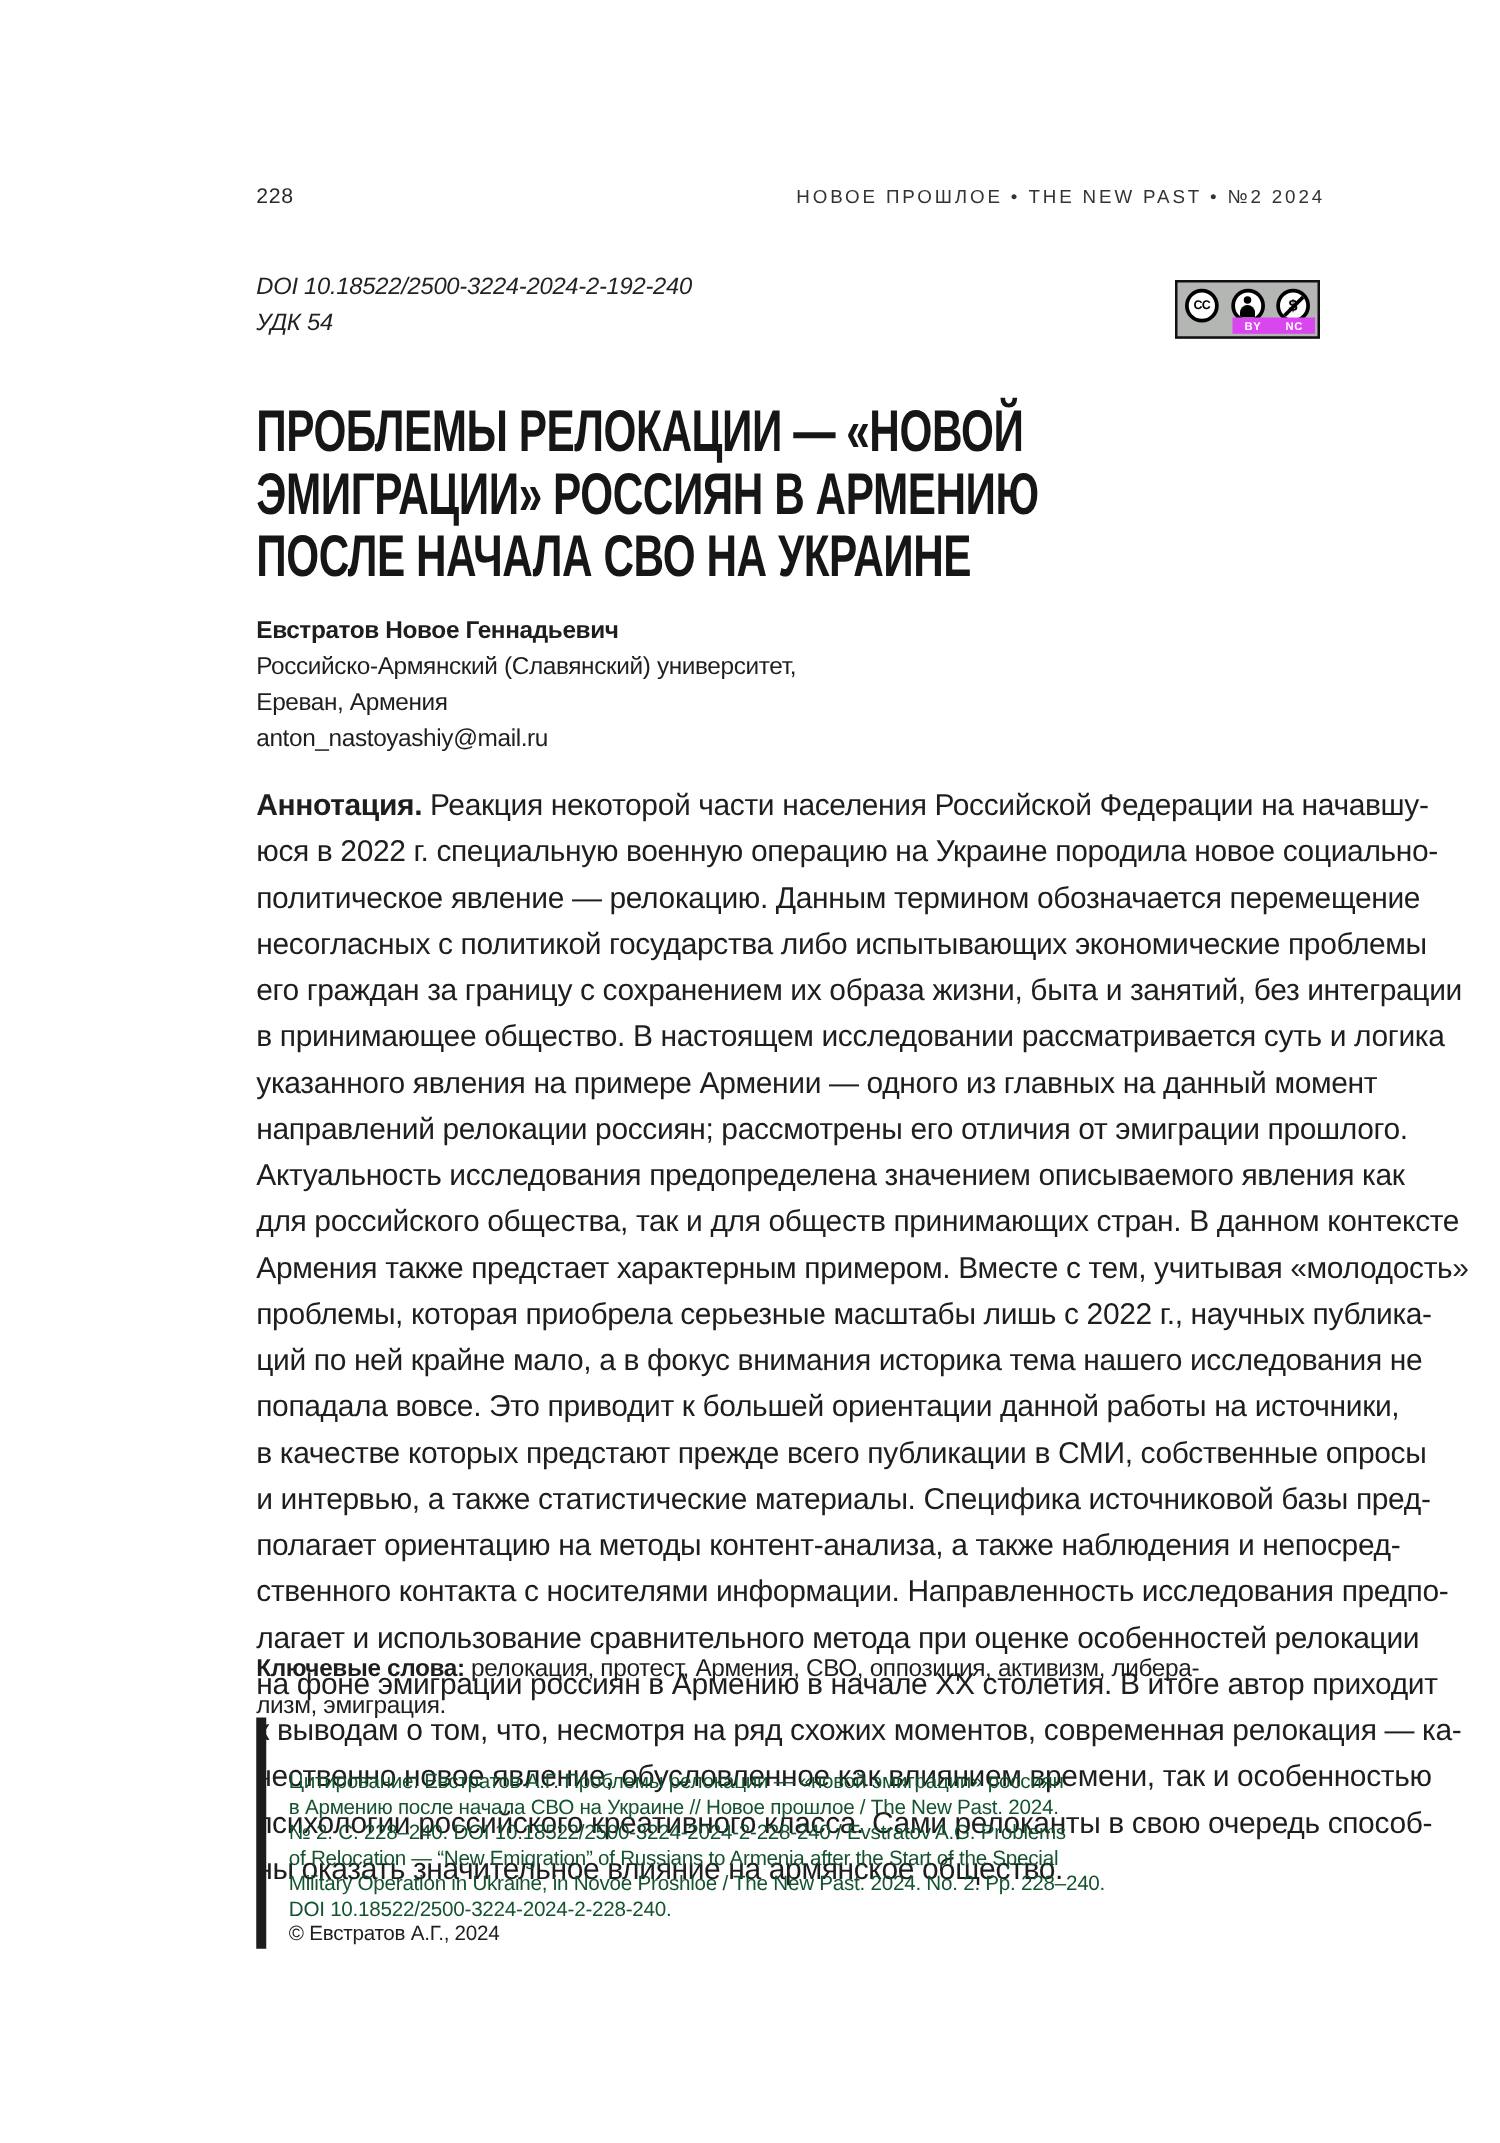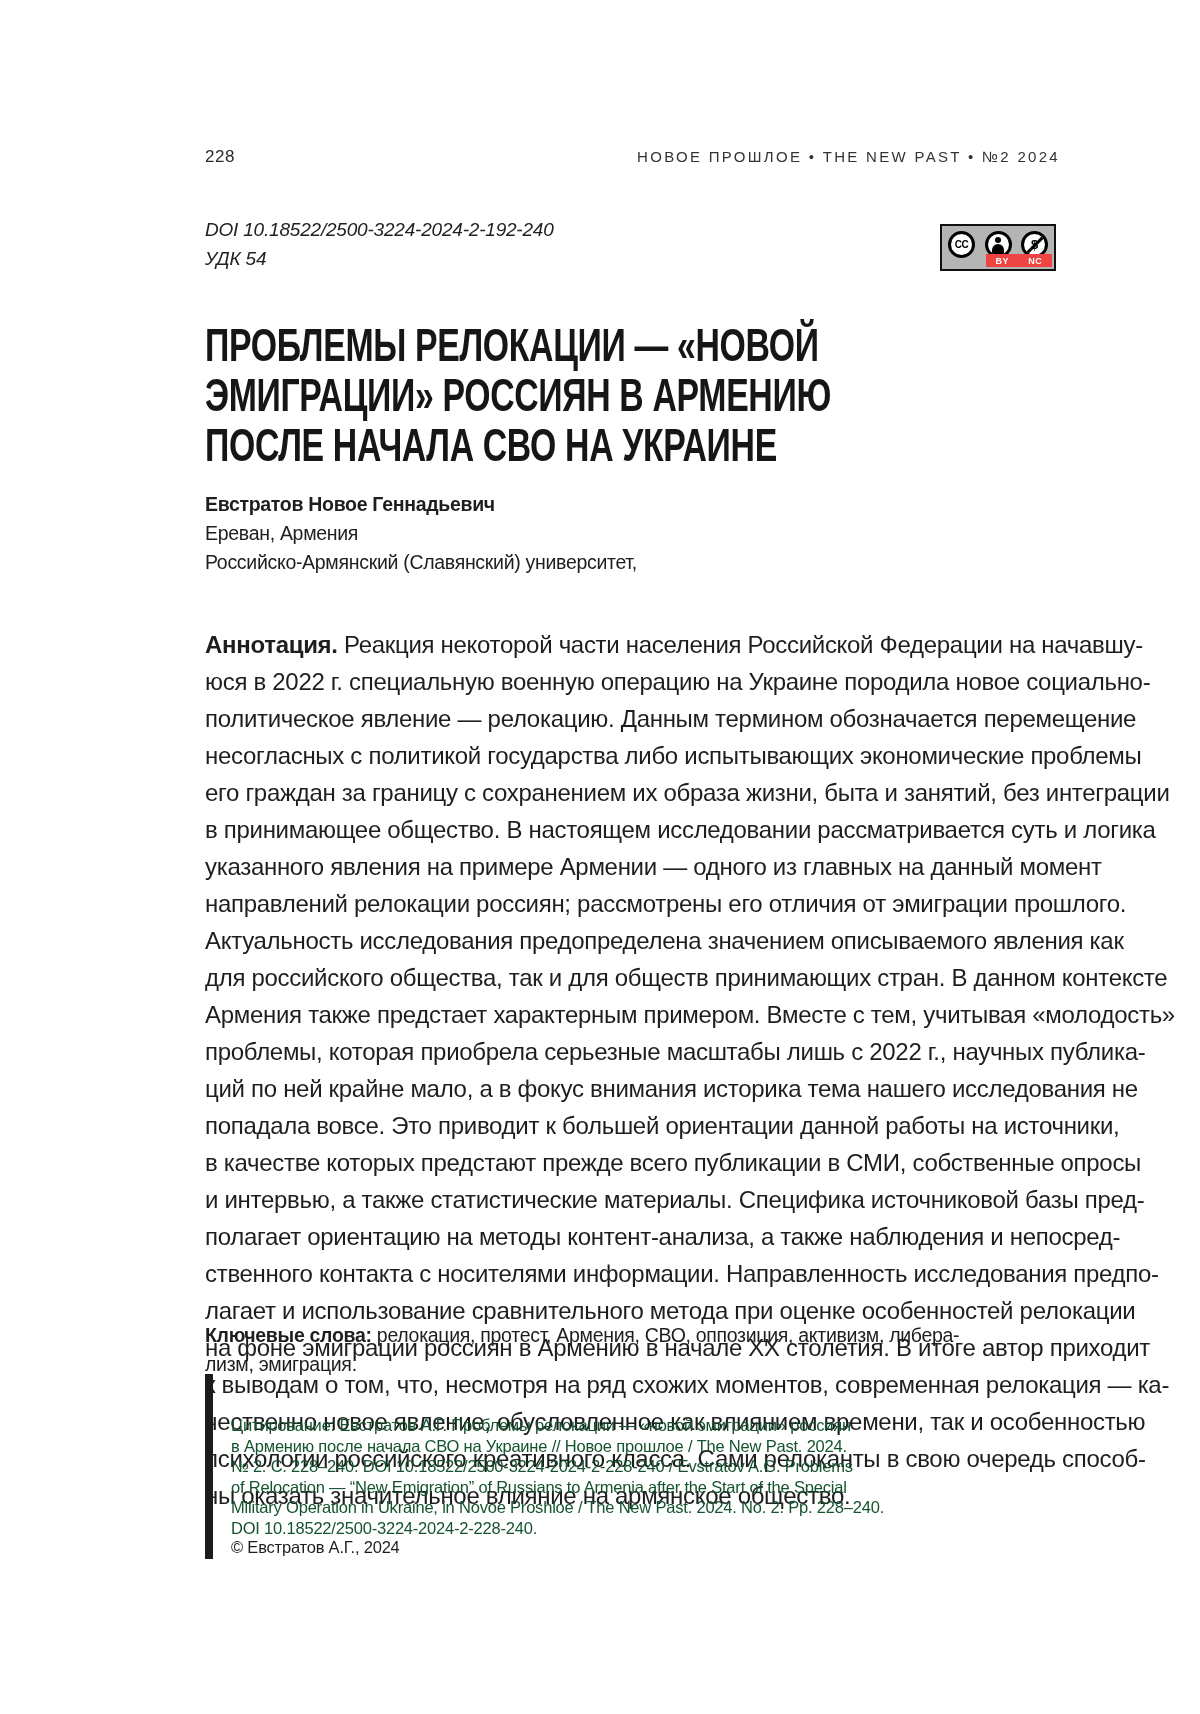--- a/index.html
+++ b/index.html
@@ -38,21 +38,21 @@
     background:#ffffff;border:3px solid #000000;box-sizing:border-box;
     display:flex;align-items:center;justify-content:center;
     position:relative;overflow:hidden;
   }
   .circ.cc-txt{font-size:10px;font-weight:700;color:#000;letter-spacing:-0.5px;}
   .person-head{position:absolute;top:3px;left:50%;margin-left:-3px;width:6px;height:6px;border-radius:50%;background:#000;}
   .person-body{position:absolute;top:10px;left:50%;margin-left:-6px;width:12px;height:10px;border-radius:6px 6px 0 0;background:#000;}
   .nc-dollar{font-size:13px;font-weight:700;color:#000;line-height:1;}
   .nc-slash{position:absolute;top:50%;left:-2px;right:-2px;height:2.5px;background:#000;transform:rotate(-45deg);}
   .cc-strip{
-    position:absolute;left:44px;right:2px;bottom:2px;height:13px;background:#ef4444;
+    position:absolute;left:44px;right:2px;bottom:2px;height:13px;background:#d946ef;
     display:flex;justify-content:space-around;align-items:center;
   }
   .cc-strip span{color:#ffffff;font-size:9px;font-weight:700;letter-spacing:.5px;}
   
   .article-title{
     position:absolute;top:289px;left:205px;width:900px;
     font-size:47px;line-height:50px;font-weight:700;color:#161616;
     white-space:pre;letter-spacing:-0.5px;
     transform:scaleX(0.72);transform-origin:left top;
   }
@@ -118,22 +118,23 @@
       <span>NC</span>
     </div>
   </div>
 
   <h1 class="article-title">ПРОБЛЕМЫ РЕЛОКАЦИИ — «НОВОЙ
 ЭМИГРАЦИИ» РОССИЯН В АРМЕНИЮ
 ПОСЛЕ НАЧАЛА СВО НА УКРАИНЕ</h1>
 
   <div class="author-block">
     <div class="author-name">Евстратов Новое Геннадьевич</div>
+    <div>Российско-Армянский (Славянский) университет,</div>
     <div>Ереван, Армения</div>
-    <div>Российско-Армянский (Славянский) университет,</div>
+    <div>anton_nastoyashiy@mail.ru</div>
   </div>
 
   <p class="abstract"><b>Аннотация.</b><span> Реакция некоторой части населения Российской Федерации на начавшу-
 юся в 2022 г. специальную военную операцию на Украине породила новое социально-
 политическое явление — релокацию. Данным термином обозначается перемещение
 несогласных с политикой государства либо испытывающих экономические проблемы
 его граждан за границу с сохранением их образа жизни, быта и занятий, без интеграции
 в принимающее общество. В настоящем исследовании рассматривается суть и логика
 указанного явления на примере Армении — одного из главных на данный момент
 направлений релокации россиян; рассмотрены его отличия от эмиграции прошлого.

